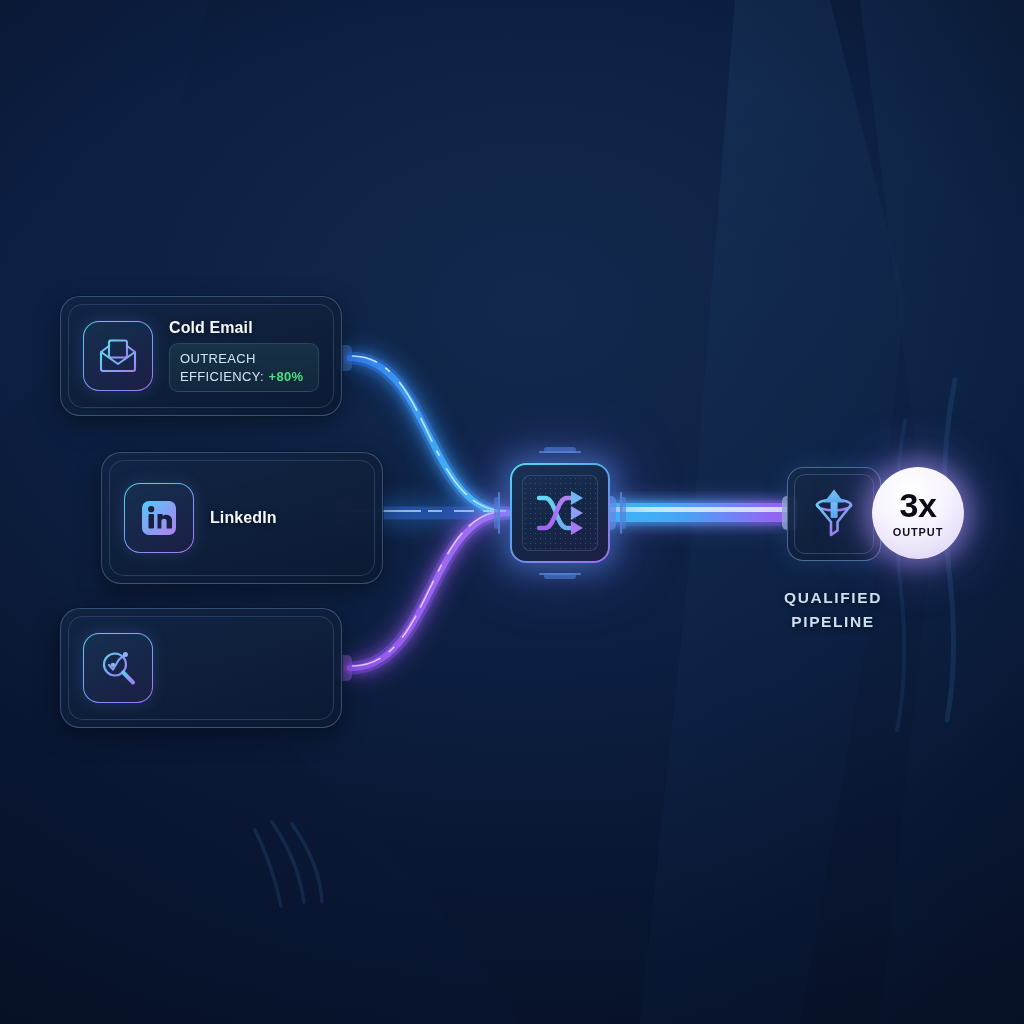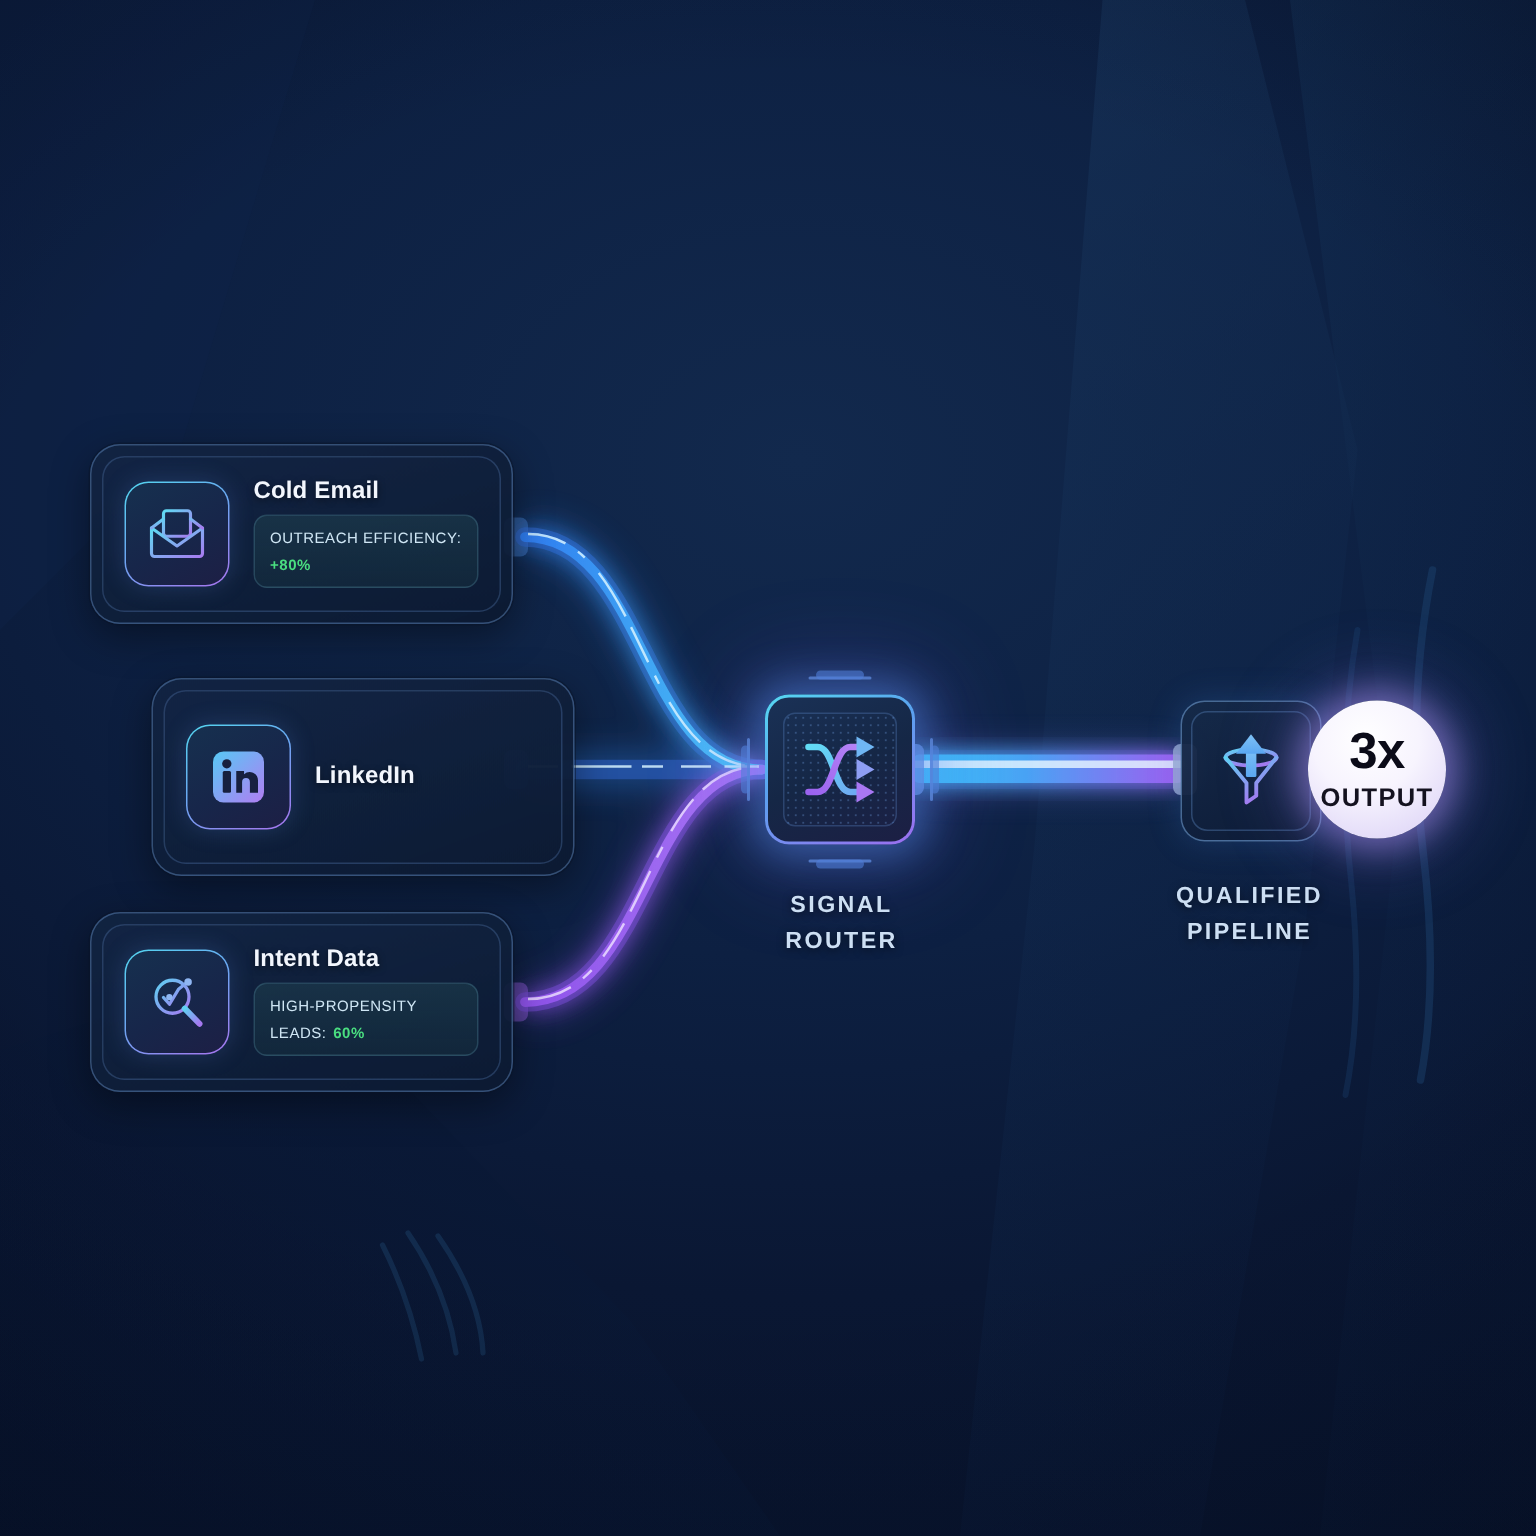--- a/index.html
+++ b/index.html
@@ -62,21 +62,21 @@
   }
   .metric{
     display:inline-block;
     border-radius:9px;
     border:1px solid rgba(96,160,180,.26);
     background:linear-gradient(180deg, rgba(30,62,78,.60) 0%, rgba(22,48,64,.52) 100%);
     padding:5px 10px 6px 10px;
     max-width:150px;
   }
   .metric-txt{
-    font-size:10px;letter-spacing:.35px;line-height:1.22;
+    font-size:13px;letter-spacing:.35px;line-height:1.22;
     color:#cfe6f4;font-weight:normal;
   }
   .metric-val{color:#4ade80;font-weight:bold;}
 
   
   .router{
     position:absolute;
     width:100px;height:100px;
     border-radius:16px;
     padding:2px;box-sizing:border-box;
@@ -117,21 +117,21 @@
   }
   .badge{
     position:absolute;
     width:92px;height:92px;border-radius:50%;
     background:radial-gradient(circle at 42% 28%, #ffffff 0%, #f7f4fe 42%, #e6dff9 74%, #d9cdf4 100%);
     box-shadow:0 0 22px 7px rgba(178,150,248,.50), 0 0 46px 16px rgba(130,120,240,.26);
     display:flex;flex-direction:column;align-items:center;justify-content:center;
     z-index:6;
   }
   .badge-num{color:#0b0b18;font-size:34px;font-weight:bold;line-height:1;letter-spacing:-.5px;}
-  .badge-sub{color:#14121f;font-size:17px;font-weight:bold;letter-spacing:.9px;margin-top:4px;}
+  .badge-sub{color:#14121f;font-size:11px;font-weight:bold;letter-spacing:.9px;margin-top:4px;}
 </style>
 </head>
 <body>
 
 <div id="stage">
 
   <div class="bg-base"></div>
   <svg class="bg-svg" width="1024" height="1024" viewBox="0 0 1024 1024">
     <defs>
       <linearGradient id="ridgeA" x1="0" y1="0" x2="0.3" y2="1">
@@ -291,27 +291,20 @@
               </linearGradient>
             </defs>
             <g stroke="url(#gmag)" stroke-width="2.2" fill="none" stroke-linecap="round" stroke-linejoin="round">
               <circle cx="19" cy="18.5" r="11"></circle>
               <line x1="27.2" y1="26.4" x2="37" y2="36.5" stroke-width="4"></line>
               <polyline points="13,19 17,23.5 23,13.5 28,9.5"></polyline>
             </g>
             <circle cx="29.4" cy="8.6" r="2.5" fill="#8fb6f2"></circle>
             <circle cx="16.9" cy="18.8" r="2.1" fill="#8fb6f2"></circle>
           </svg>
-        </div>
-      </div>
-      <div class="card-body">
-        <div class="card-title">Intent Data</div>
-        <div class="metric">
-          <span class="metric-txt">HIGH-PROPENSITY LEADS:</span>
-          <span class="metric-txt metric-val">60%</span>
         </div>
       </div>
     </div>
   </div>
 
   <svg style="position:absolute;left:488px;top:441px;" width="144" height="144" viewBox="0 0 144 144">
     <g stroke="#5f8fd8" stroke-width="2" fill="none" opacity=".75" stroke-linecap="round">
       <path d="M52 11 h40 M52 133 h40"></path>
       <path d="M11 52 v40 M133 52 v40"></path>
     </g>
@@ -340,24 +333,20 @@
           <path d="M8 14 h6 c11 0 11 30 22 30 h6" stroke="url(#shc)"></path>
           <path d="M8 44 h6 c11 0 11 -30 22 -30 h6" stroke="url(#shp)"></path>
           <path d="M30 29 h12" stroke="url(#shc)"></path>
         </g>
         <polygon points="40,7 52,14 40,21" fill="#6fb6f3"></polygon>
         <polygon points="40,22 52,29 40,36" fill="#8e9ef4"></polygon>
         <polygon points="40,37 52,44 40,51" fill="#a977f3"></polygon>
       </svg>
     </div>
   </div>
-  <div class="node-label" style="left:471px;top:592px;width:180px;">
-    <div>SIGNAL</div>
-    <div>ROUTER</div>
-  </div>
 
   <div class="outnode" style="left:787px;top:467px;">
     <svg width="58" height="58" viewBox="0 0 58 58">
       <defs>
         <linearGradient id="gfun" x1="0" y1="0" x2="0.5" y2="1">
           <stop offset="0" stop-color="#5fd2f3"></stop>
             <stop offset="1" stop-color="#a47bf0"></stop>
         </linearGradient>
         <linearGradient id="garr" x1="0" y1="1" x2="0" y2="0">
           <stop offset="0" stop-color="#5aa9f2"></stop>

